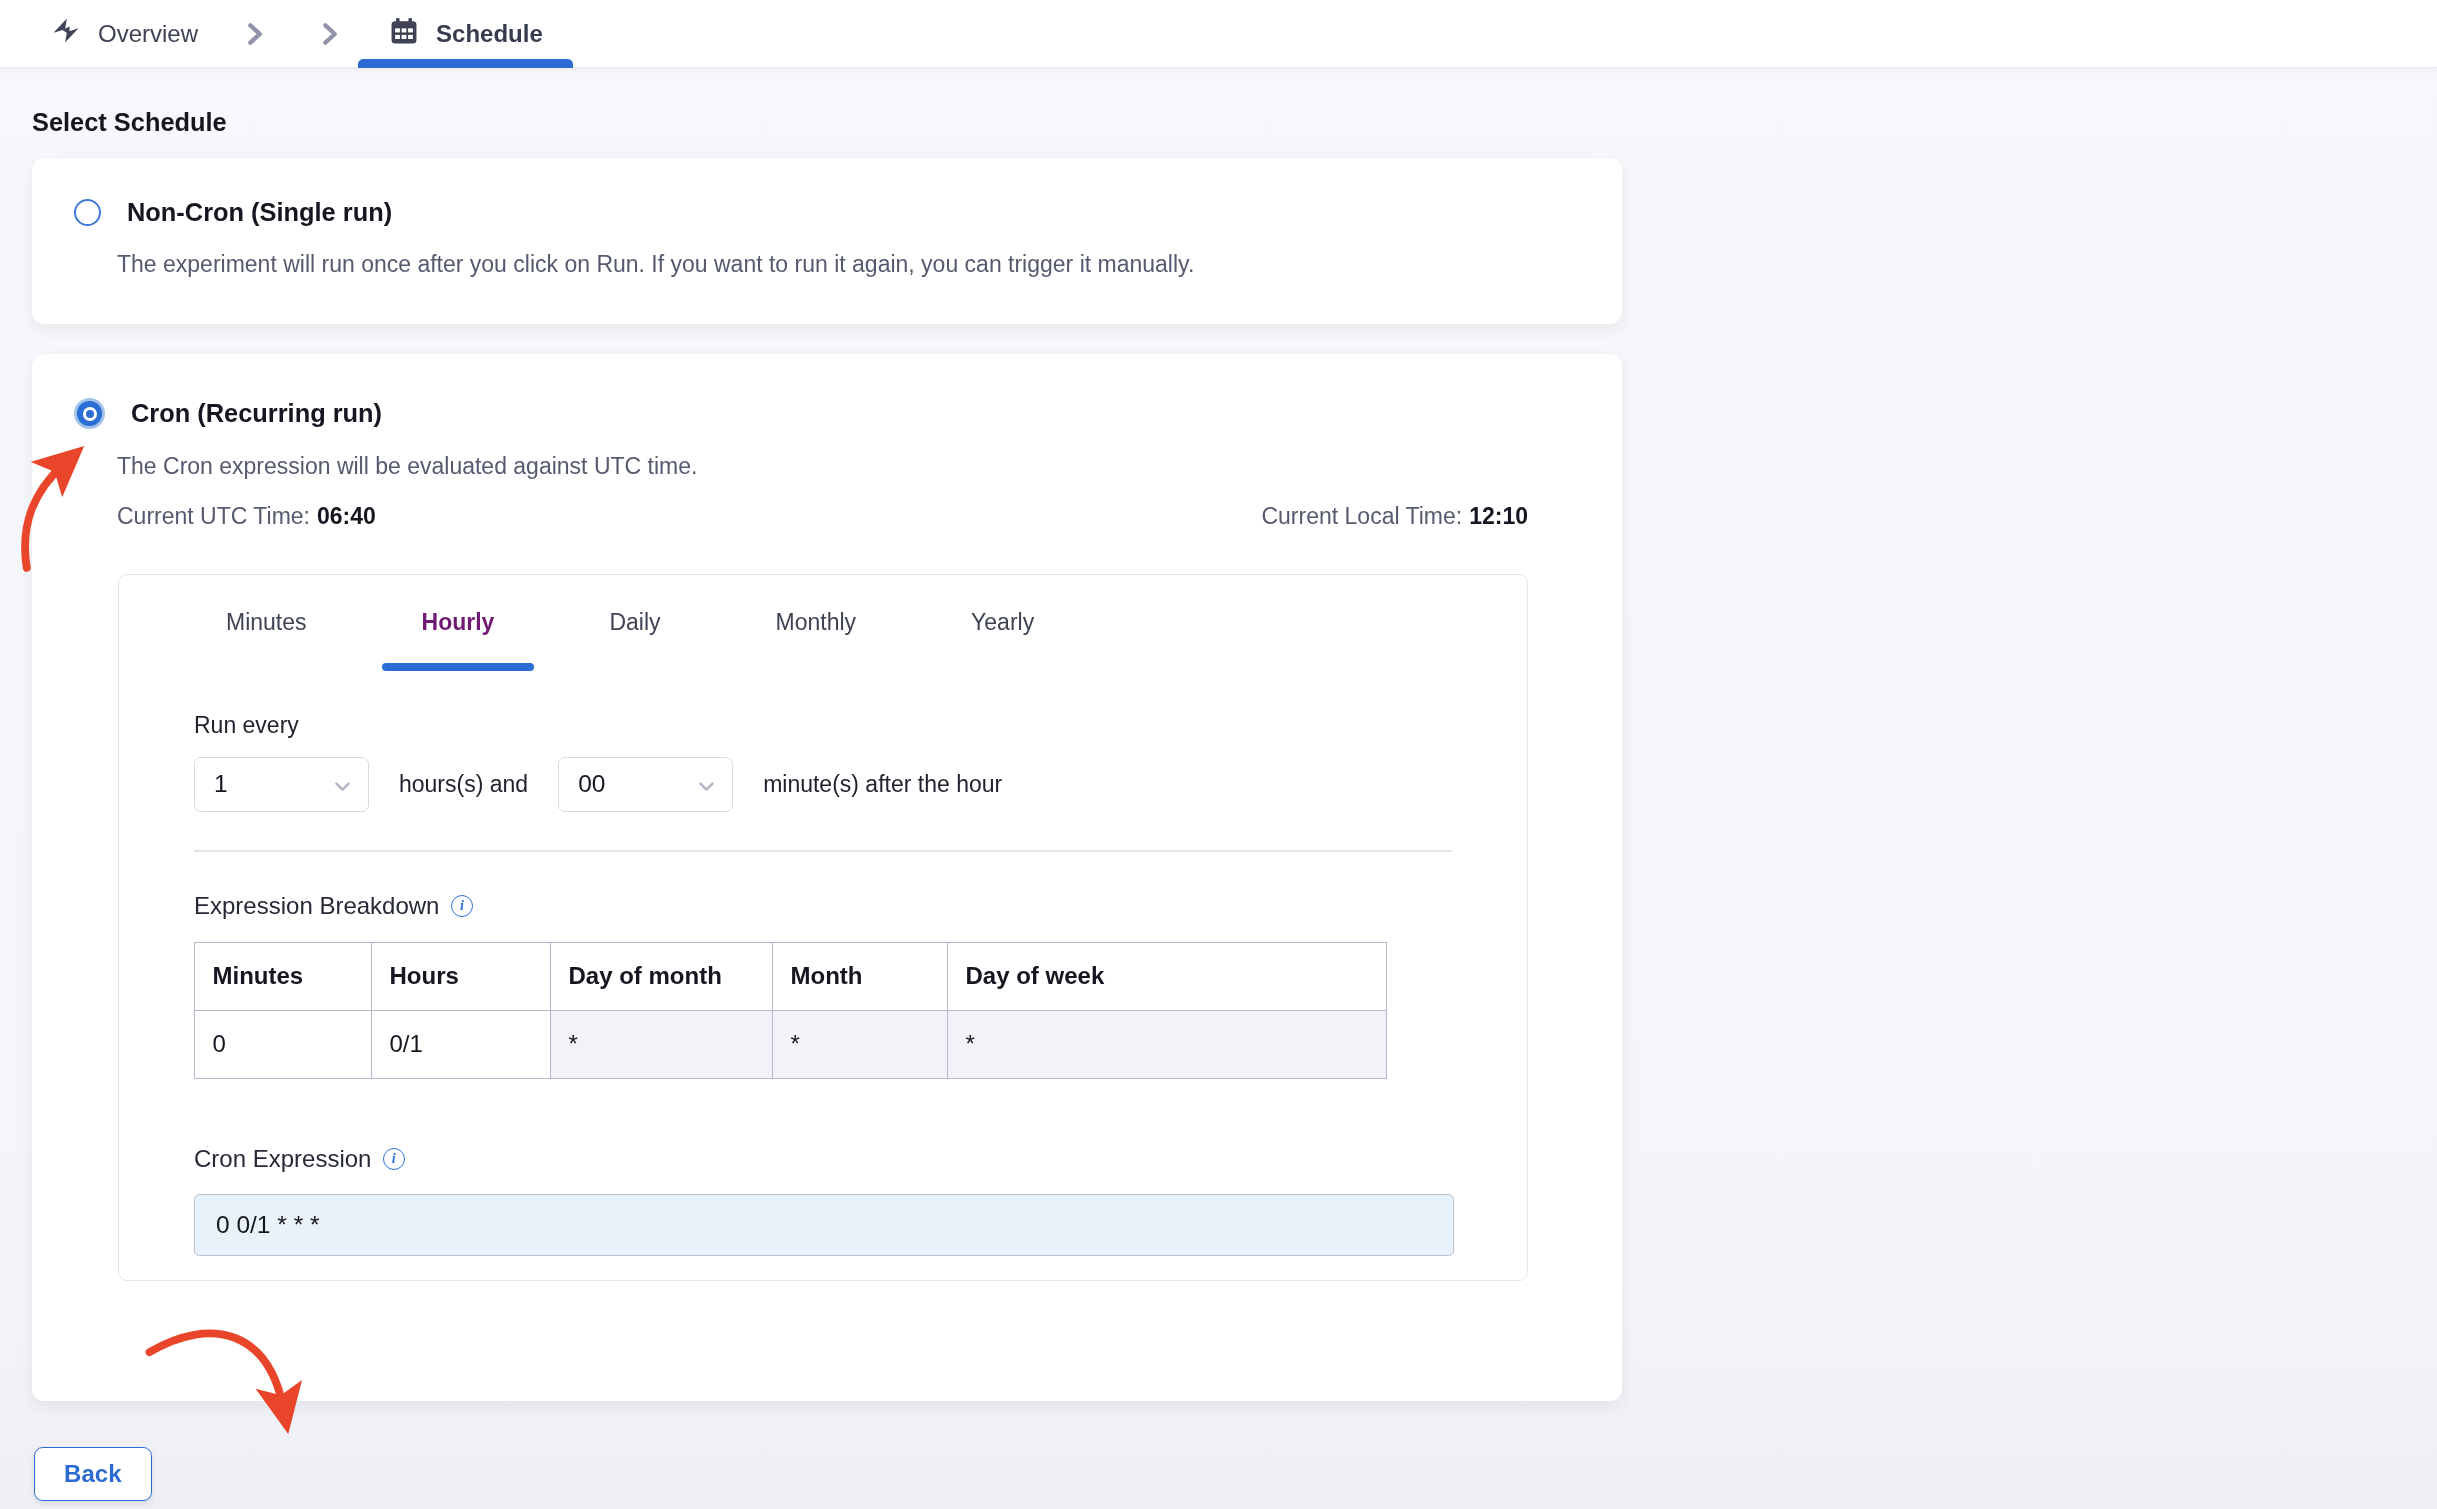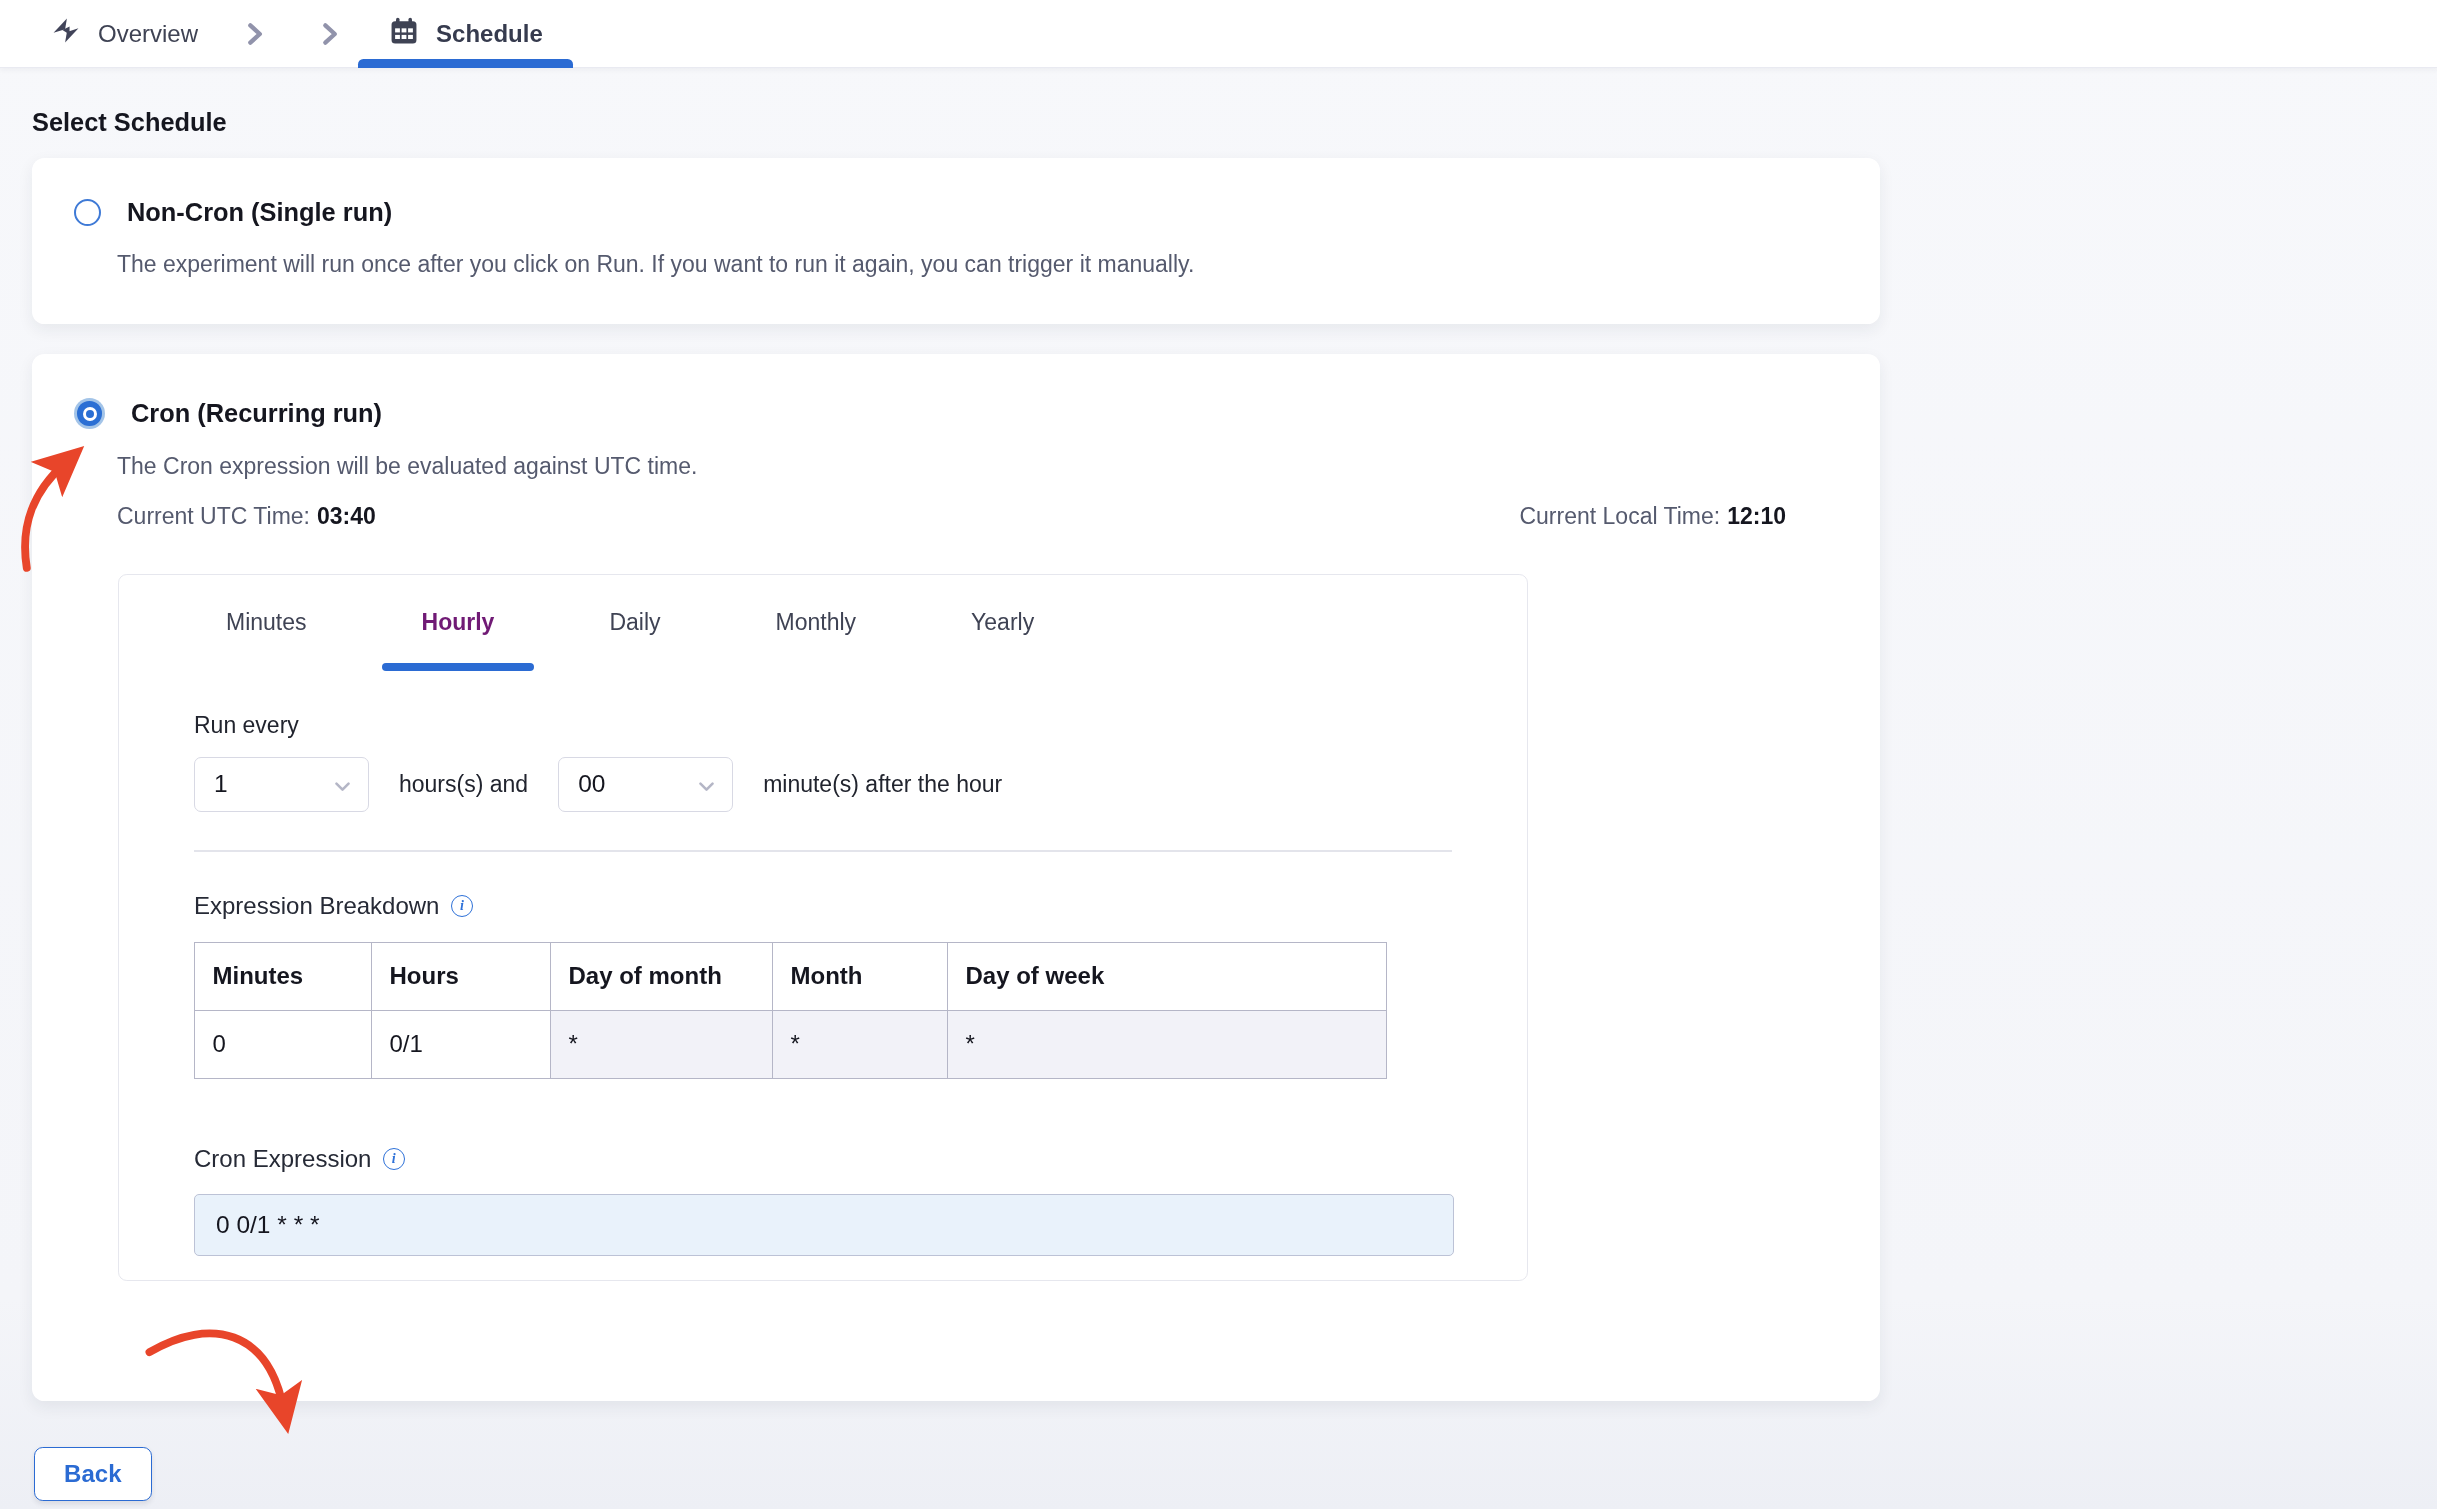--- a/index.html
+++ b/index.html
@@ -30,21 +30,21 @@
     content:""; position:absolute; left:-10.5px; right:-10.5px; bottom:-0.9px;
     height:8.8px; background:#2b6bd3; border-radius:5.3px 5.3px 0 0;
   }
   .crumb-sep { display:flex; align-items:center; padding:0 28px; }
 
   
   .content { padding:0 32px; }
   .page-heading { margin-top:40px; font-size:25.4px; font-weight:700; color:#15161f; }
 
   .card {
-    background:#ffffff; border-radius:12.3px; width:1848px;
+    background:#ffffff; border-radius:12.3px; width:1590px;
     box-shadow:0 5.3px 16px rgba(35,38,59,.07);
   }
   .card.option-1 { margin-top:21px; height:166px; padding:40px 42px 0 42px; }
   .card.option-2 { margin-top:30px; height:1047px; padding:44px 94px 0 42px; }
 
   .radio-row { display:flex; align-items:center; gap:26px; }
   .option-title { font-size:25.4px; font-weight:700; color:#15161f; }
 
   .radio { width:27px; height:27px; border-radius:50%; background:#ffffff;
            border:2.6px solid #3f7ad6; cursor:pointer; flex:0 0 auto; }
@@ -198,21 +198,21 @@
             </div>
           </div>
       </div>
       <div class="option-title">Cron (Recurring run)</div>
     </div>
 
     <div class="option-body">
       <div class="desc">The Cron expression will be evaluated against UTC time.</div>
       <div class="time-row">
         <div>
-          <span>Current UTC Time:</span><b>03:40</b>
+          <span>Current UTC Time:</span><b>06:40</b>
         </div>
         <div>
           <span>Current Local Time:</span><b>12:10</b>
         </div>
       </div>
     </div>
 
     <div class="panel">
       <div class="tabs">
         <div class="tab">Minutes</div>

